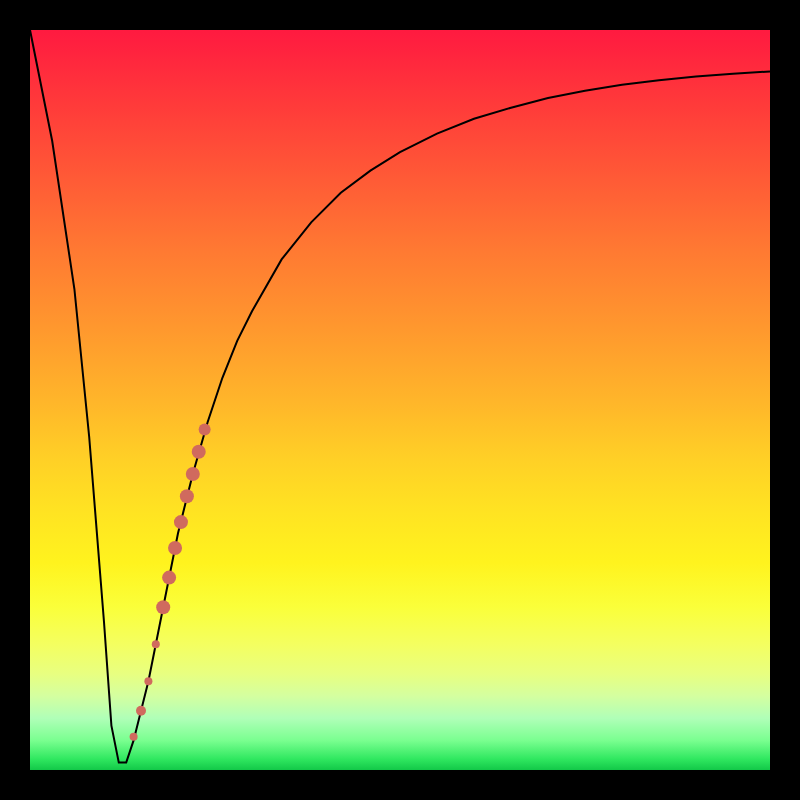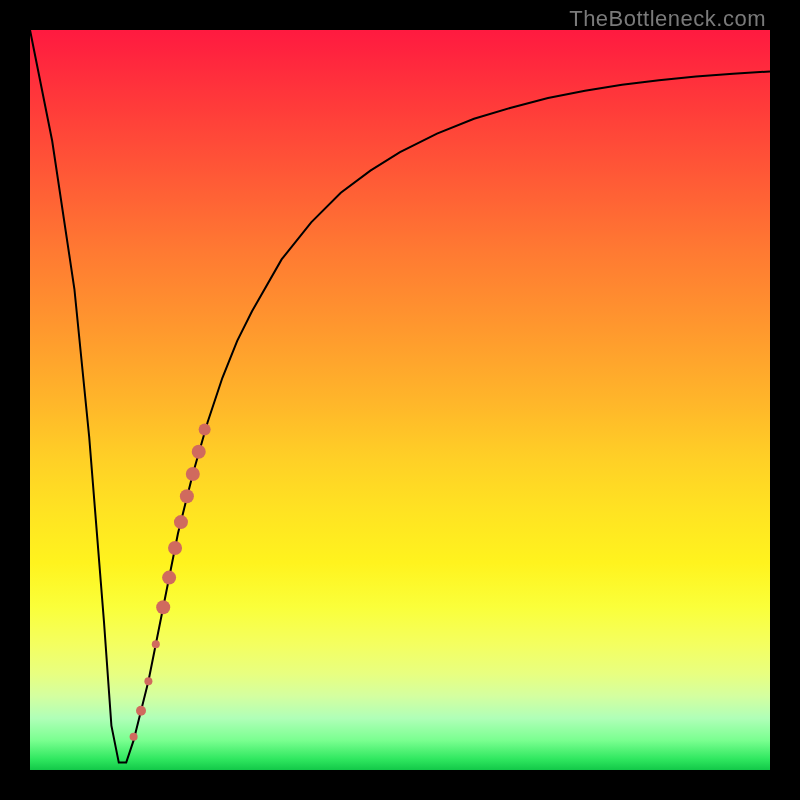--- a/index.html
+++ b/index.html
@@ -62,21 +62,20 @@
     width: 740px;
     height: 740px;
     overflow: visible;
   }
 </style>
 </head>
 <body>
 
 <div class="frame">
   <div class="plot"></div>
-  <div class="watermark">TheBottleneck.com</div>
   <svg class="overlay" viewBox="0 0 740 740" preserveAspectRatio="none">
     <path id="curve-path" fill="none" stroke="#000000" stroke-width="2" d="M0.00 0.00 L22.20 111.00 L44.40 259.00 L59.20 407.00 L74.00 592.00 L81.40 695.60 L88.80 732.60 L96.20 732.60 L103.60 710.40 L118.40 651.20 L133.20 577.20 L148.00 503.20 L162.80 444.00 L177.60 392.20 L192.40 347.80 L207.20 310.80 L222.00 281.20 L251.60 229.40 L281.20 192.40 L310.80 162.80 L340.40 140.60 L370.00 122.10 L407.00 103.60 L444.00 88.80 L481.00 77.70 L518.00 68.08 L555.00 60.68 L592.00 54.76 L629.00 50.32 L666.00 46.62 L703.00 43.66 L740.00 41.44"></path>
     <g id="markers-group">
         <circle cx="103.60" cy="706.70" r="4" fill="#d06a5e" stroke="#a84f45" stroke-width="0"></circle>
         <circle cx="111.00" cy="680.80" r="5" fill="#d06a5e" stroke="#a84f45" stroke-width="0"></circle>
         <circle cx="118.40" cy="651.20" r="4" fill="#d06a5e" stroke="#a84f45" stroke-width="0"></circle>
         <circle cx="125.80" cy="614.20" r="4" fill="#d06a5e" stroke="#a84f45" stroke-width="0"></circle>
         <circle cx="133.20" cy="577.20" r="7" fill="#d06a5e" stroke="#a84f45" stroke-width="0"></circle>
         <circle cx="139.12" cy="547.60" r="7" fill="#d06a5e" stroke="#a84f45" stroke-width="0"></circle>
         <circle cx="145.04" cy="518.00" r="7" fill="#d06a5e" stroke="#a84f45" stroke-width="0"></circle>

